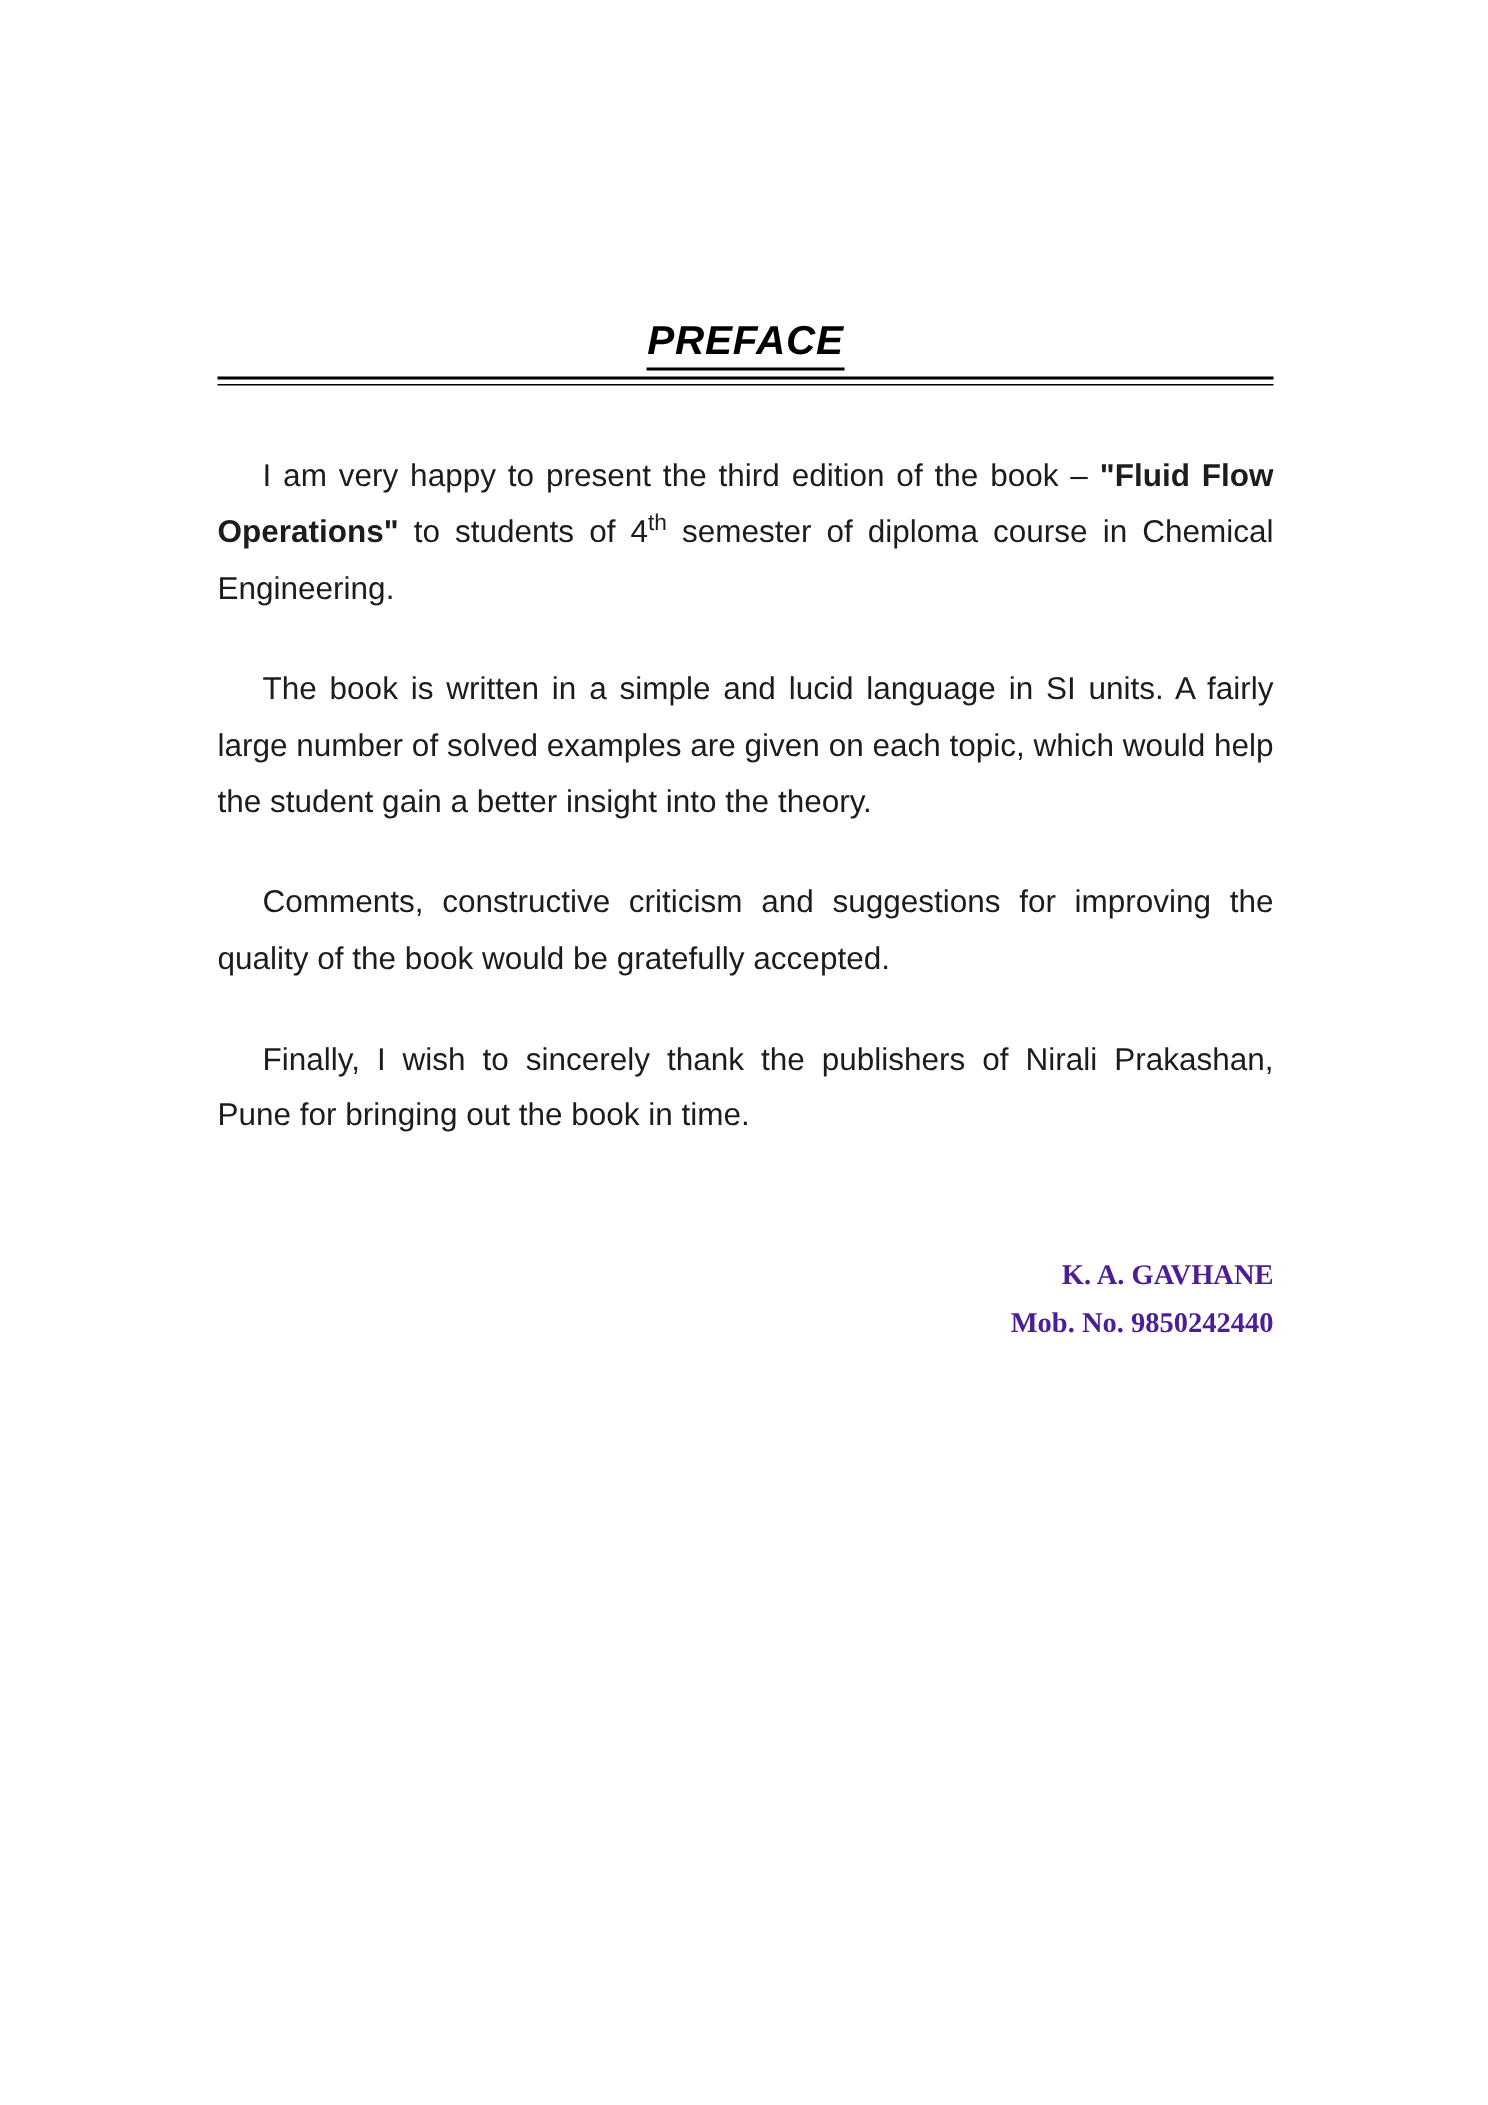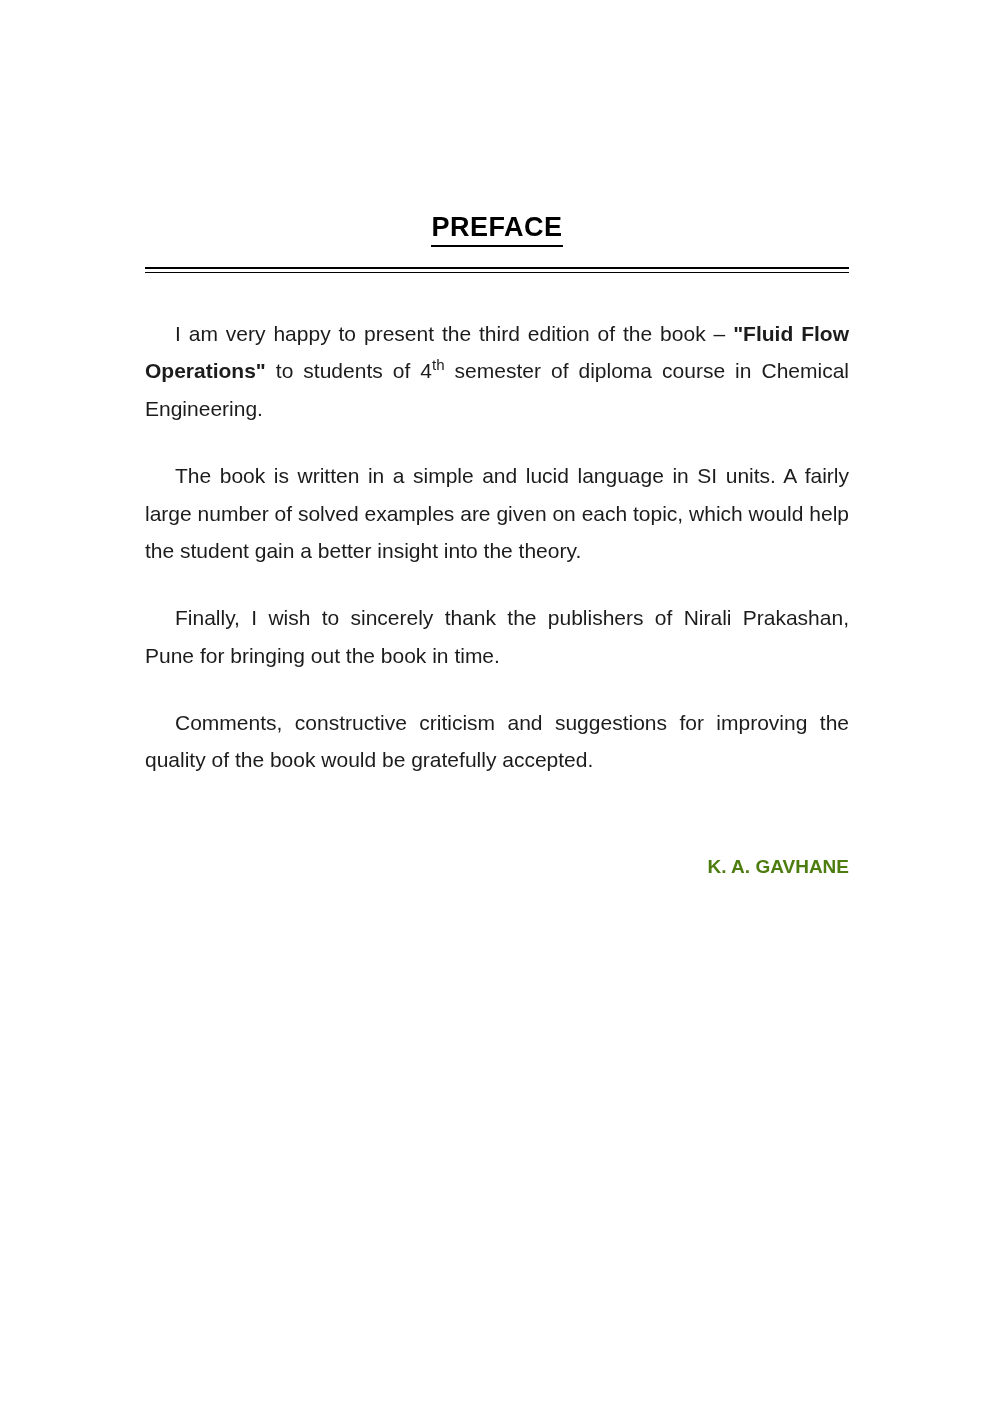--- a/index.html
+++ b/index.html
@@ -16,26 +16,27 @@
     color: #1c1c1c;
     overflow: hidden;
   }
   .content {
     position: absolute;
     left: 145px;
     top: 212px;
     width: 704px;
   }
   .title {
-    margin: 0 0 20px 0;
+    margin: 0 0 4px 0;
     text-align: center;
     font-size: 27px;
     font-weight: bold;
     letter-spacing: 0.5px;
     color: #000000;
+    font-style: italic;
   }
   .title span {
     display: inline-block;
     border-bottom: 2px solid #000000;
     padding-bottom: 2px;
   }
   .title-rule {
     height: 3px;
     border-top: 2px solid #000000;
     border-bottom: 1px solid #000000;
@@ -53,42 +54,44 @@
   }
   .para sup {
     font-size: 0.72em;
     line-height: 0;
   }
   .signature {
     margin-top: 72px;
     text-align: right;
     font-size: 19px;
     font-weight: bold;
-    color: #4d7c0f;
+    color: #4c1d95;
+    font-family: Liberation Serif, serif;
   }
   .signature .sig-line {
     line-height: 1.7;
   }
 </style>
 </head>
 <body>
 
 <div class="page">
   <div class="content">
 
     <h1 class="title"><span>PREFACE</span></h1>
     <div class="title-rule"></div>
 
     <p class="para"><span>I am very happy to present the third edition of the book – </span><b>"Fluid Flow Operations"</b><span> to students of 4</span><sup>th</sup><span> semester of diploma course in Chemical Engineering.</span></p>
 
     <p class="para">The book is written in a simple and lucid language in SI units. A fairly large number of solved examples are given on each topic, which would help the student gain a better insight into the theory.</p>
 
 
+    <p class="para">Comments, constructive criticism and suggestions for improving the quality of the book would be gratefully accepted.</p>
+
     <p class="para">Finally, I wish to sincerely thank the publishers of Nirali Prakashan, Pune for bringing out the book in time.</p>
-
-    <p class="para">Comments, constructive criticism and suggestions for improving the quality of the book would be gratefully accepted.</p>
 
     <div class="signature">
       <div class="sig-line">K. A. GAVHANE</div>
+      <div class="sig-line">Mob. No. 9850242440</div>
     </div>
 
   </div>
 </div>
 
 </body></html>

